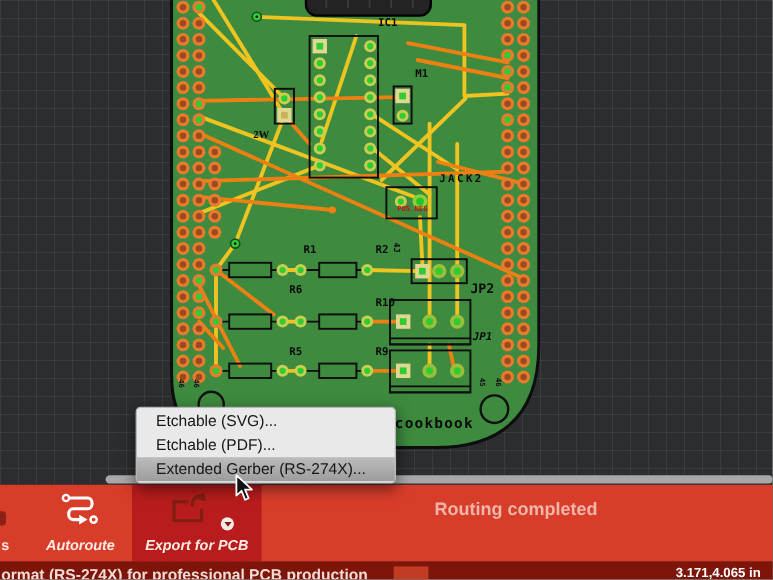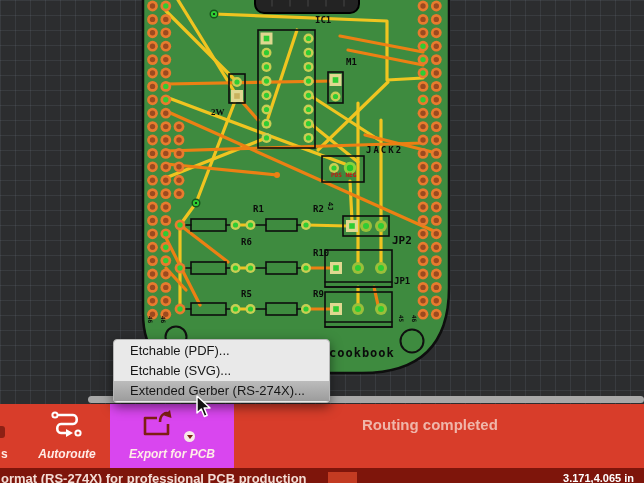--- a/index.html
+++ b/index.html
@@ -20,21 +20,21 @@
            border-radius:4px;z-index:3;}
   
   .toolbar{position:absolute;left:0;top:404px;width:644px;height:64px;background:#d83d2a;z-index:4;}
   .clip-frag{position:absolute;left:0;top:22px;width:5px;height:12px;background:#8c2014;
              border-radius:0 3px 3px 0;}
   .clip-label{position:absolute;left:1px;top:43px;font-size:12px;font-weight:bold;color:#ffe9e4;}
   .tb-btn{position:absolute;top:0;height:64px;text-align:center;cursor:default;}
   .tb-btn .tb-label{position:absolute;left:0;right:0;top:43px;font-size:12px;font-weight:bold;
                     color:#ffece7;white-space:nowrap;font-style:italic;}
   #autoroute-btn{left:28px;width:78px;}
-  #export-btn{left:110px;width:108px;background:#d946ef;padding-left:16px;}
+  #export-btn{left:110px;width:108px;background:#b91c1c;}
   .tb-icon{position:absolute;top:5px;}
   #autoroute-btn .tb-icon{left:22px;}
   #export-btn .tb-icon{left:30px;}
   .dd-circle{position:absolute;left:74px;top:27px;width:11px;height:11px;border-radius:50%;
              background:#f6e9e6;display:flex;align-items:center;justify-content:center;}
   .dd-tri{width:0;height:0;border-left:3px solid transparent;border-right:3px solid transparent;
           border-top:4px solid #7e1f12;margin-top:1px;}
   .routing-msg{position:absolute;left:362px;top:12px;font-size:15px;font-weight:bold;color:#efb6aa;}
   
   .statusbar{position:absolute;left:0;top:468px;width:644px;height:20px;background:#7e150b;z-index:4;}
@@ -438,21 +438,21 @@
       <span class="sslbl" style="left: 346px; top: 58px; font-size: 9px;">M1</span>
       <span class="sslbl" style="left: 211px; top: 108px; font-size: 9px; font-family: Liberation Serif, serif;">2W</span>
       <span class="sslbl" style="left: 366px; top: 146px; font-size: 9px; letter-spacing: 2px;">JACK2</span>
       <span class="sslbl" style="left: 331px; top: 172px; font-size: 6px; color: rgb(204, 17, 17);">POS NEG</span>
       <span class="sslbl" style="left: 241px; top: 205px; font-size: 9px; padding-left: 12px;">R1</span>
       <span class="sslbl" style="left: 313px; top: 205px; font-size: 9px;">R2</span>
       <span class="sslbl" style="left: 333px; top: 202px; font-size: 7px; transform: rotate(90deg);">4J</span>
       <span class="sslbl" style="left: 392px; top: 235px; font-size: 11px;">JP2</span>
       <span class="sslbl" style="left: 241px; top: 238px; font-size: 9px;">R6</span>
       <span class="sslbl" style="left: 313px; top: 249px; font-size: 9px;">R10</span>
-      <span class="sslbl" style="left: 394px; top: 277px; font-size: 9px;">JP1</span>
+      <span class="sslbl" style="left: 394px; top: 277px; font-size: 9px; font-style: italic;">JP1</span>
       <span class="sslbl" style="left: 241px; top: 290px; font-size: 9px;">R5</span>
       <span class="sslbl" style="left: 313px; top: 290px; font-size: 9px;">R9</span>
       <span class="sslbl" style="left: 329px; top: 347px; font-size: 12px; letter-spacing: 1px;">cookbook</span>
       <span class="sslbl" style="left: 153px; top: 316px; font-size: 6px; transform: rotate(90deg);">46</span>
       <span class="sslbl" style="left: 166px; top: 316px; font-size: 6px; transform: rotate(90deg);">46</span>
       <span class="sslbl" style="left: 404px; top: 315px; font-size: 6px; transform: rotate(90deg);">45</span>
       <span class="sslbl" style="left: 417px; top: 315px; font-size: 6px; transform: rotate(90deg);">46</span>
     </div>
 
   <div class="hscroll"></div>
@@ -486,22 +486,22 @@
     <div class="routing-msg">Routing completed</div>
   </div>
 
   <div class="statusbar">
     <div class="sb-msg">ormat (RS-274X) for professional PCB production</div>
     <div class="sb-chip"></div>
     <div class="sb-coords">3.171,4.065 in</div>
   </div>
 
   <div class="menu">
+    <div class="menu-item">Etchable (SVG)...</div>
     <div class="menu-item">Etchable (PDF)...</div>
-    <div class="menu-item">Etchable (SVG)...</div>
     <div class="menu-item hl">Extended Gerber (RS-274X)...</div>
   </div>
 
   <svg id="cursor" width="20" height="24" viewBox="0 0 20 24">
     <path d="M3,1 L3,18 L7.3,14 L10.3,21.5 L13.2,20.2 L10.2,13 L16,13 Z" fill="#111111" stroke="#ffffff" stroke-width="1.5" stroke-linejoin="round"></path>
   </svg>
 
 </div>
 
 </body></html>

